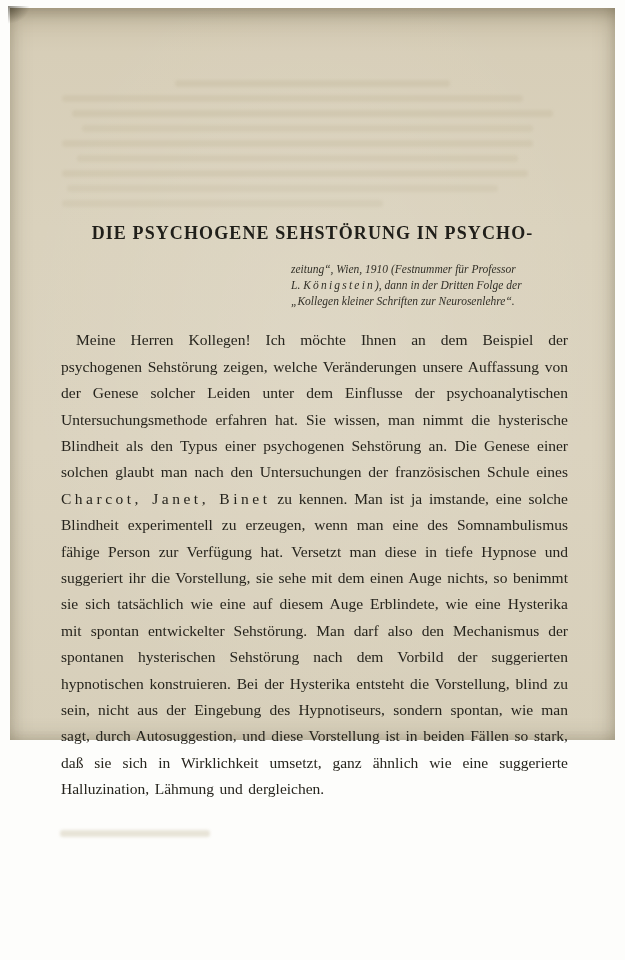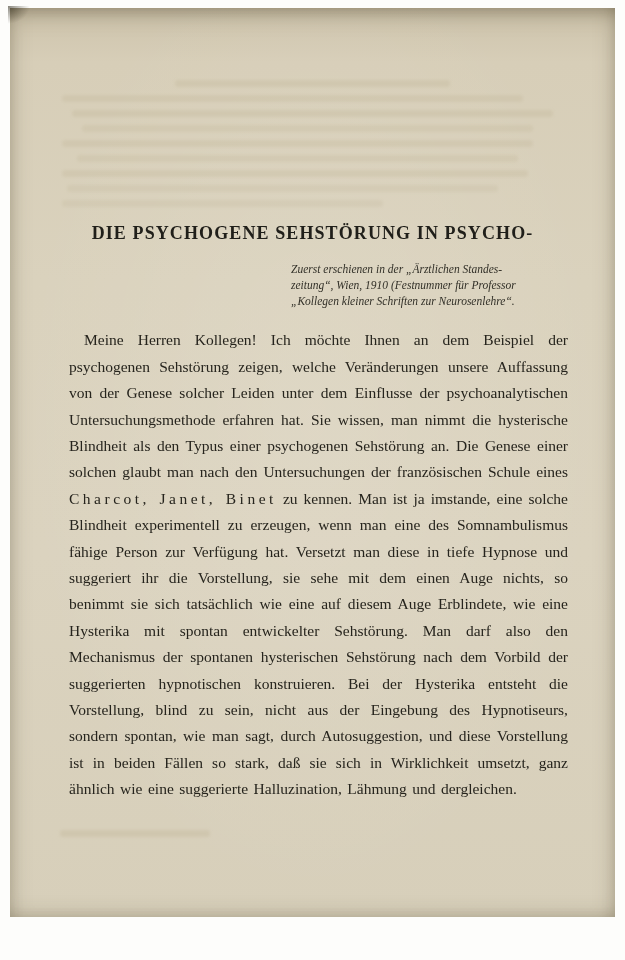--- a/index.html
+++ b/index.html
@@ -13,21 +13,21 @@
     height: 960px;
     background: #fdfdfb;
     overflow: hidden;
     font-family: "Liberation Serif", serif;
   }
   .page {
     position: absolute;
     left: 10px;
     top: 8px;
     width: 605px;
-    height: 909px;
+    height: 732px;
     background:
       radial-gradient(ellipse at 50% 45%, rgba(255,255,255,0.10), rgba(0,0,0,0) 70%),
       linear-gradient(180deg, #cdc3ab 0%, #d7ceb8 6%, #dad2bd 30%, #dbd3bf 60%, #d7cfba 100%);
     box-shadow:
       inset 0 16px 22px -14px rgba(85,75,50,0.55),
       inset 14px 0 22px -16px rgba(95,85,60,0.40),
       inset -14px 0 22px -16px rgba(95,85,60,0.40),
       inset 0 -14px 20px -14px rgba(95,85,60,0.35);
   }
   .corner-mark {
@@ -91,21 +91,21 @@
     width: 280px;
     font-style: italic;
     font-size: 11.5px;
     line-height: 15.8px;
     color: #312f27;
   }
   .citation .spread {
     letter-spacing: 2.2px;
   }
   .bodytext {
-    margin: 18px 0 0 12px;
+    margin: 18px 0 0 4px;
     font-size: 15.5px;
     line-height: 26.4px;
     text-align: justify;
     text-indent: 15px;
     word-spacing: 1.6px;
     color: #26241d;
   }
   .bodytext .names {
     letter-spacing: 3.5px;
   }
@@ -129,22 +129,22 @@
       <div class="b w7"></div>
       <div class="b w8"></div>
     </div>
     <div class="bleed-bottom"></div>
 
     <div class="content">
 
       <h1 class="title"><span>DIE PSYCHOGENE SEHSTÖRUNG IN PSYCHO-</span><br></h1>
 
       <div class="citation">
-        <div>Zuerst erschienen in der „Ärztlichen Standes-</div>
         <div>zeitung“, Wien, 1910 (Festnummer für Professor</div>
+        <div><span>L. </span><span class="spread">Königstein</span><span>), dann in der Dritten Folge der</span></div>
         <div>„Kollegen kleiner Schriften zur Neurosenlehre“.</div>
       </div>
 
       <p class="bodytext"><span>Meine Herren Kollegen! Ich möchte Ihnen an dem Beispiel der psychogenen Sehstörung zeigen, welche Veränderungen unsere Auffassung von der Genese solcher Leiden unter dem Einflusse der psychoanalytischen Untersuchungsmethode erfahren hat. Sie wissen, man nimmt die hysterische Blindheit als den Typus einer psychogenen Sehstörung an. Die Genese einer solchen glaubt man nach den Untersuchungen der französischen Schule eines </span><span class="names">Charcot, Janet, Binet</span><span> zu kennen. Man ist ja imstande, eine solche Blindheit experimentell zu erzeugen, wenn man eine des Somnambulismus fähige Person zur Verfügung hat. Versetzt man diese in tiefe Hypnose und suggeriert ihr die Vorstellung, sie sehe mit dem einen Auge nichts, so benimmt sie sich tatsächlich wie eine auf diesem Auge Erblindete, wie eine Hysterika mit spontan entwickelter Sehstörung. Man darf also den Mechanismus der spontanen hysterischen Sehstörung nach dem Vorbild der suggerierten hypnotischen konstruieren. Bei der Hysterika entsteht die Vorstellung, blind zu sein, nicht aus der Eingebung des Hypnotiseurs, sondern spontan, wie man sagt, durch Autosuggestion, und diese Vorstellung ist in beiden Fällen so stark, daß sie sich in Wirklichkeit umsetzt, ganz ähnlich wie eine suggerierte Halluzination, Lähmung und dergleichen.</span></p>
 
     </div>
   </div>
 </div>
 
 </body></html>

